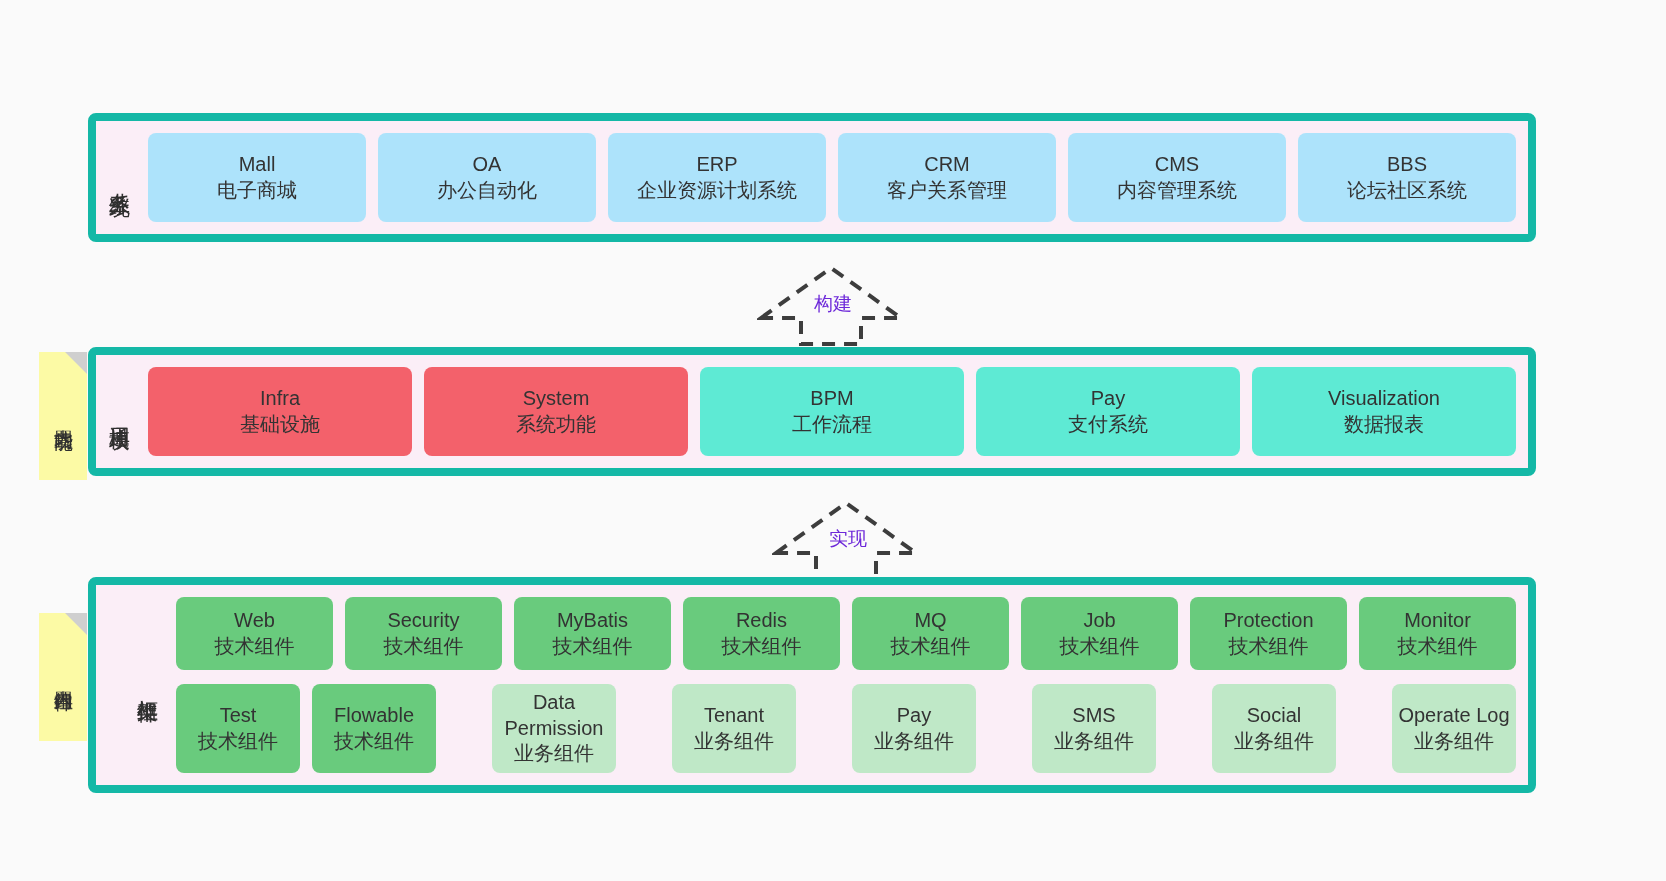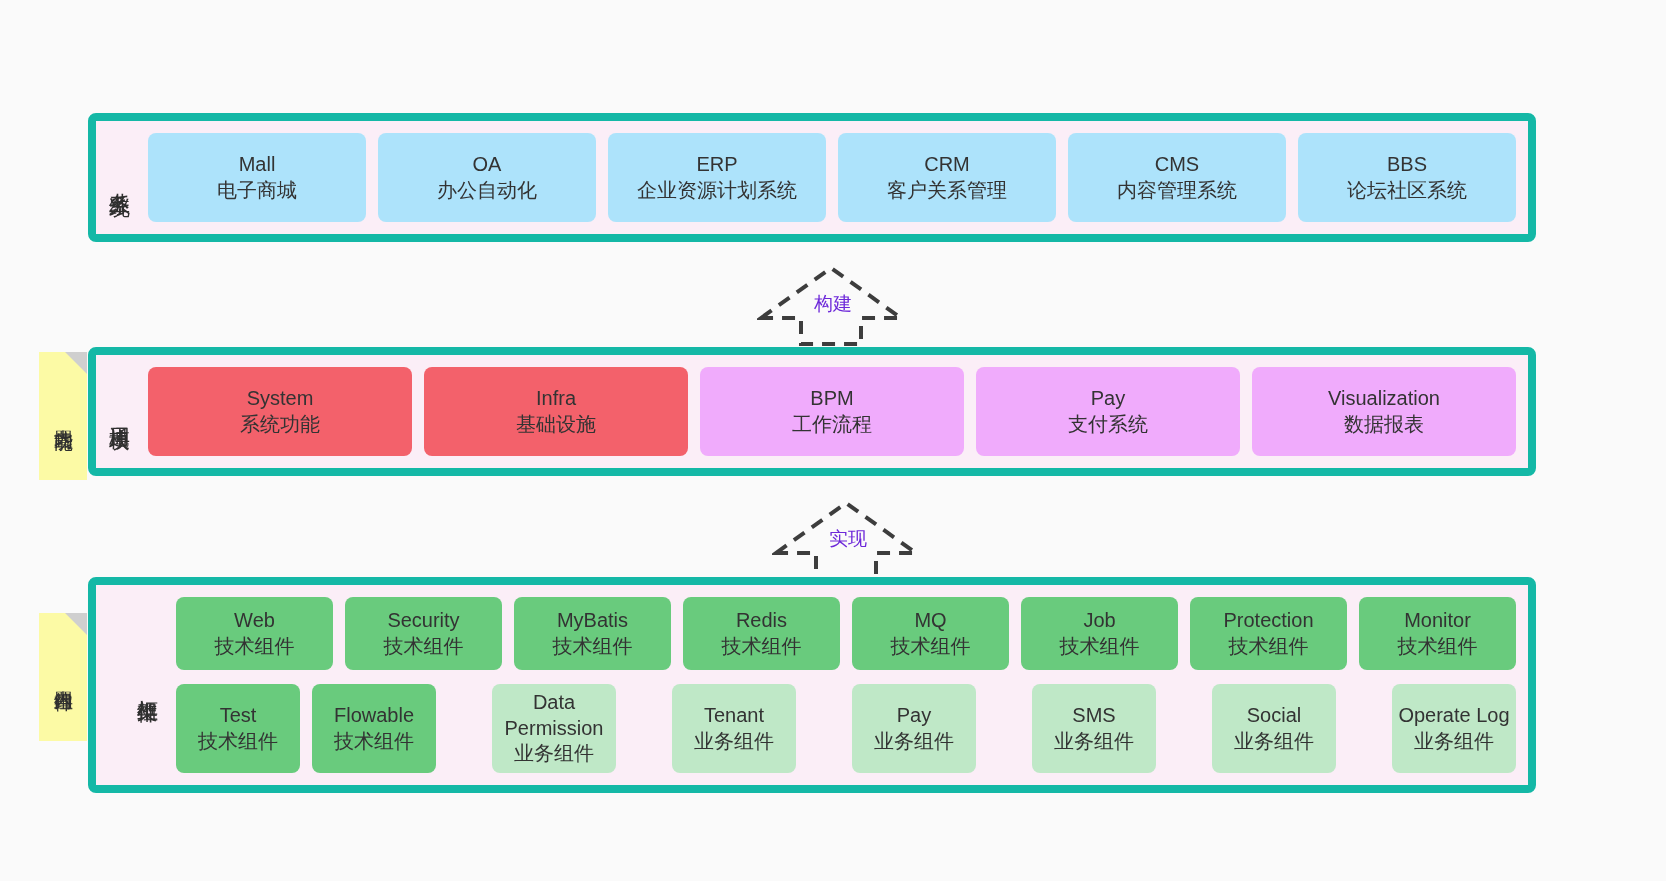--- a/index.html
+++ b/index.html
@@ -88,21 +88,21 @@
     line-height: 1.28;
     color: #333333;
     padding: 6px 4px;
   }
   .card .en { white-space: nowrap; }
   .card .cn { white-space: nowrap; }
   .card.wrap-en .en { white-space: normal; }
 
   .c-blue      { background: #ade3fb; }
   .c-red       { background: #f3616b; }
-  .c-pink      { background: #f0abfc; border-radius: 8px; }
+  .c-pink      { background: #5eead4; border-radius: 8px; }
   .c-green     { background: #69cb7d; }
   .c-lightgreen{ background: #bfe8c7; margin-left: 44px; }
 
   
   .note {
     position: absolute;
     box-sizing: border-box;
     background: #fcfaa5;
     font-size: 19px;
     line-height: 1.2;
@@ -186,26 +186,26 @@
 
   <div class="note" style="left:39px; top:352px; width:48px; height:128px;">
     <span class="fold"></span>
     <span>内置功能</span>
   </div>
 
   <div class="layer" style="left:88px; top:347px; width:1448px; height:129px;">
     <div class="layer-title">通用模块</div>
     <div class="cards">
       <div class="card c-red">
+        <span class="en">Infra</span>
+        <span class="cn">基础设施</span>
+      </div>
+      <div class="card c-red">
         <span class="en">System</span>
         <span class="cn">系统功能</span>
-      </div>
-      <div class="card c-red">
-        <span class="en">Infra</span>
-        <span class="cn">基础设施</span>
       </div>
       <div class="card c-pink">
         <span class="en">BPM</span>
         <span class="cn">工作流程</span>
       </div>
       <div class="card c-pink">
         <span class="en">Pay</span>
         <span class="cn">支付系统</span>
       </div>
       <div class="card c-pink">

